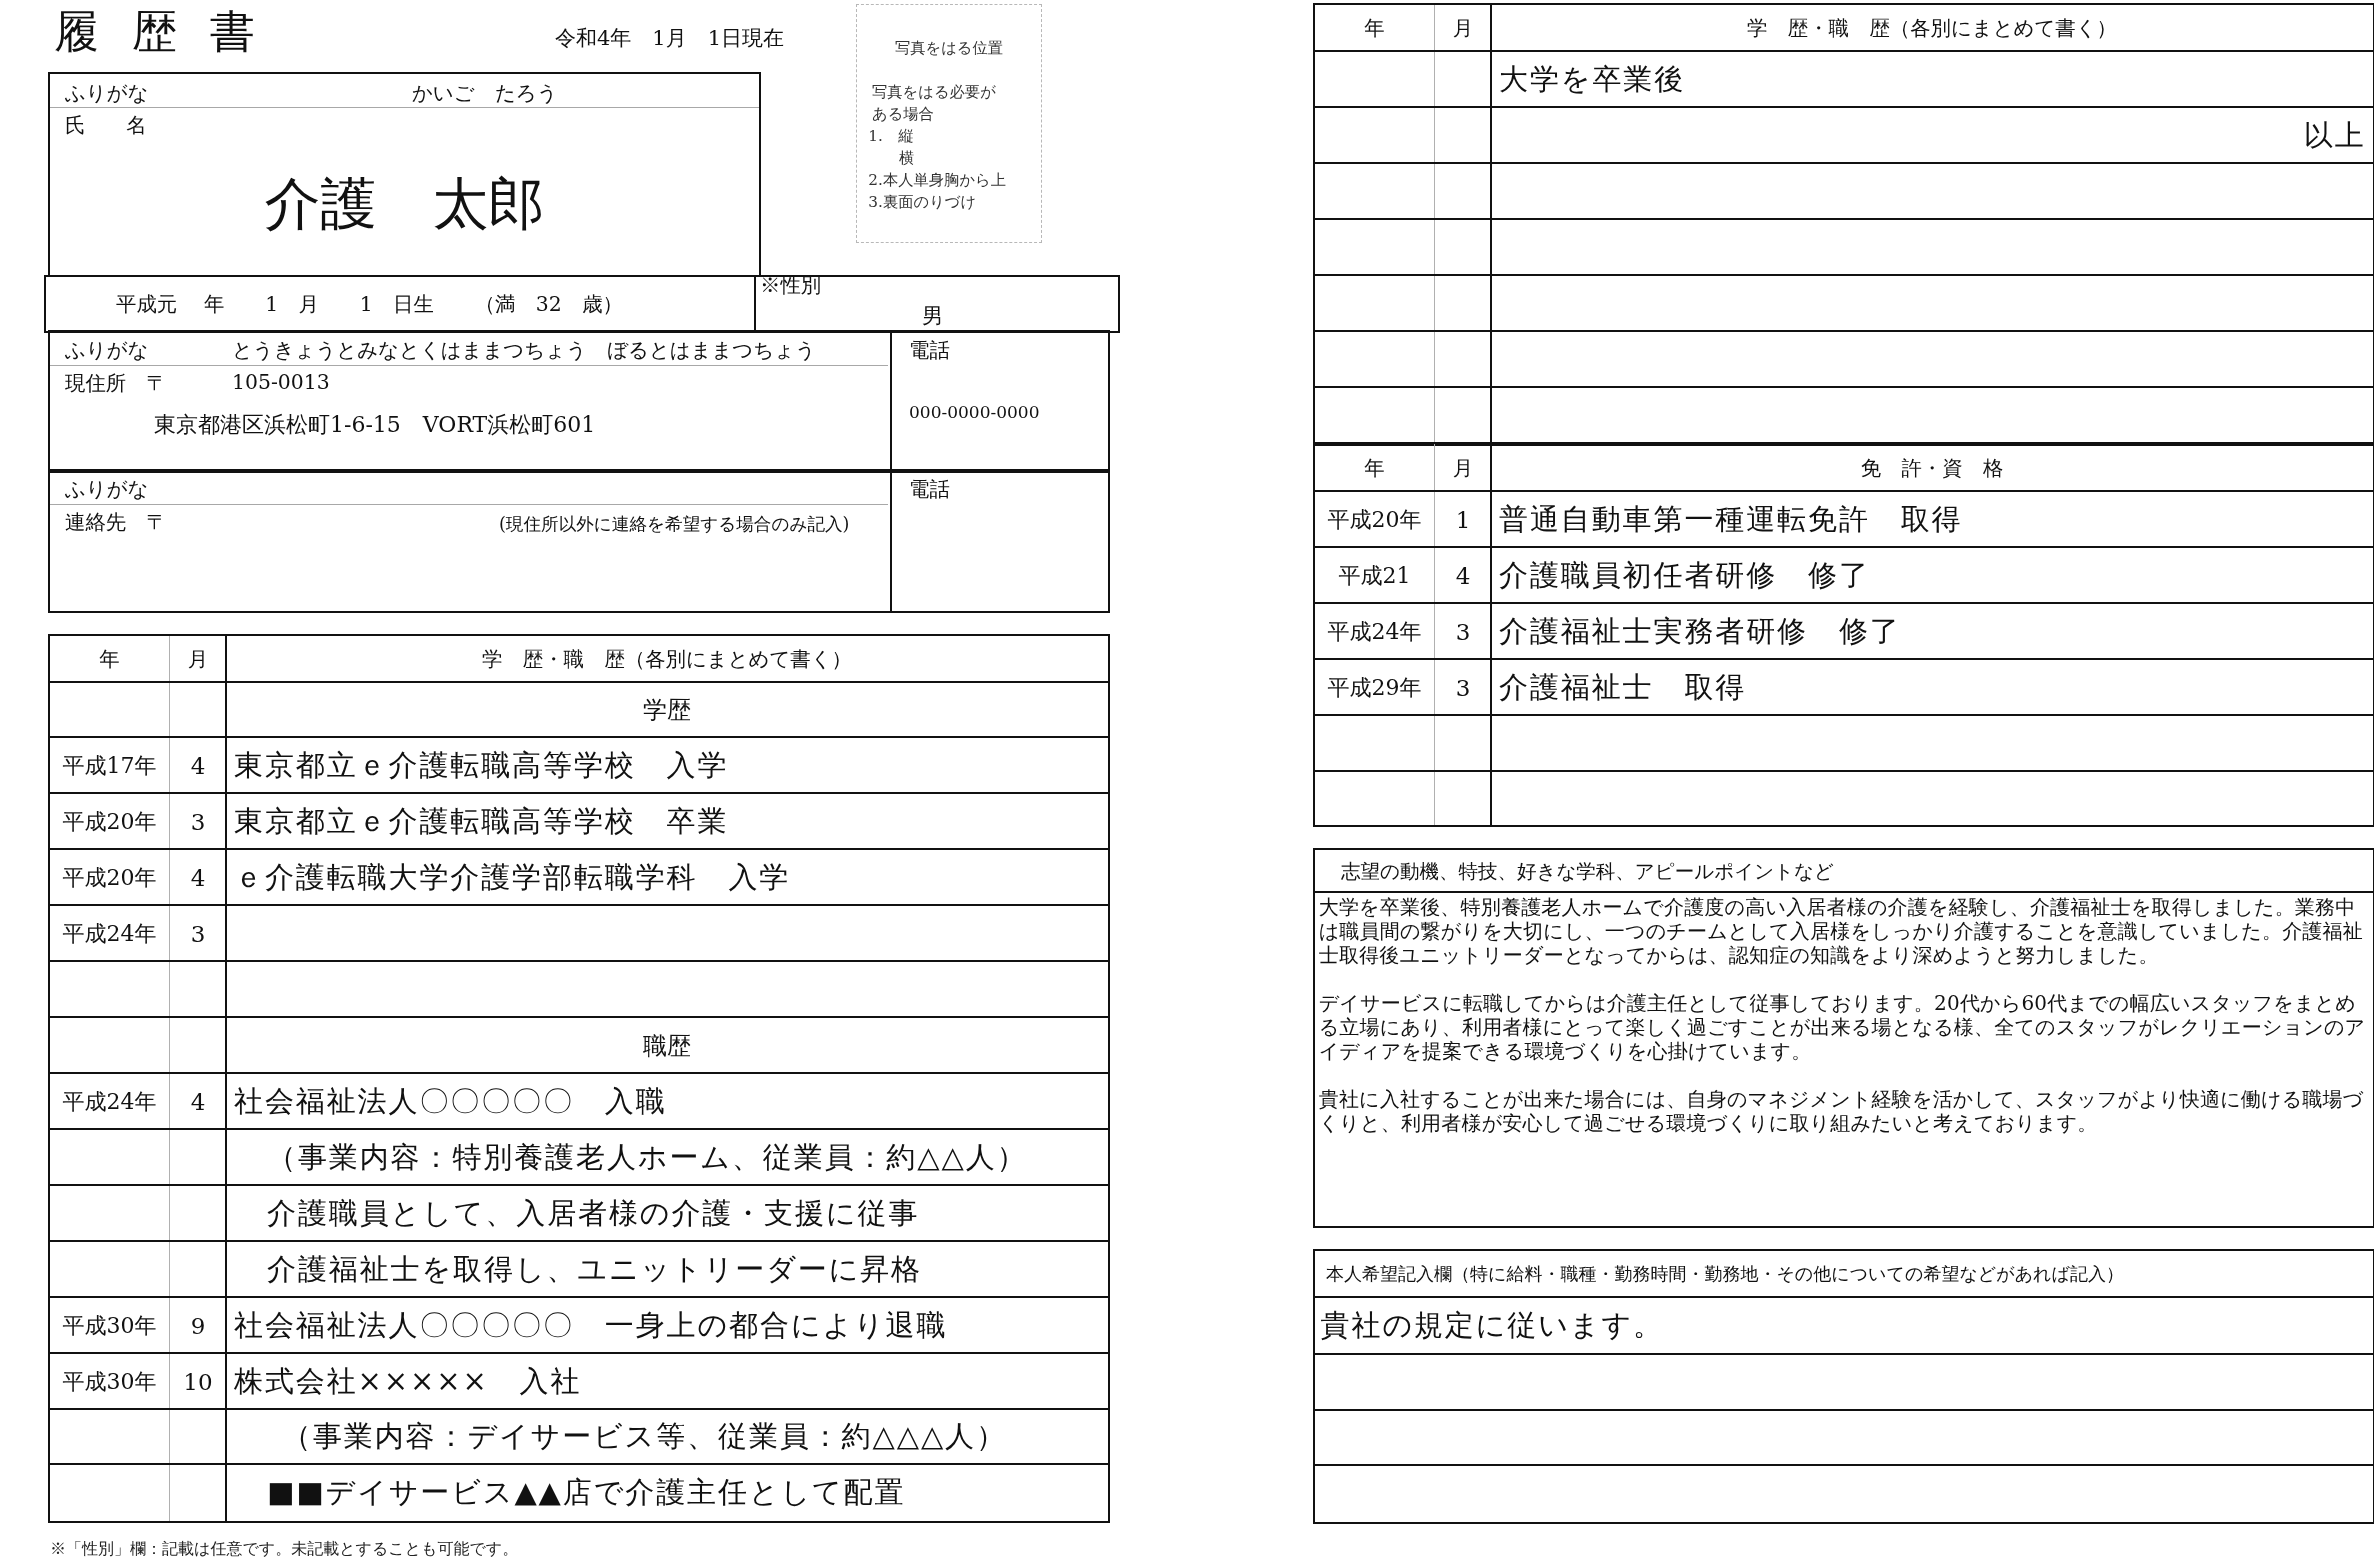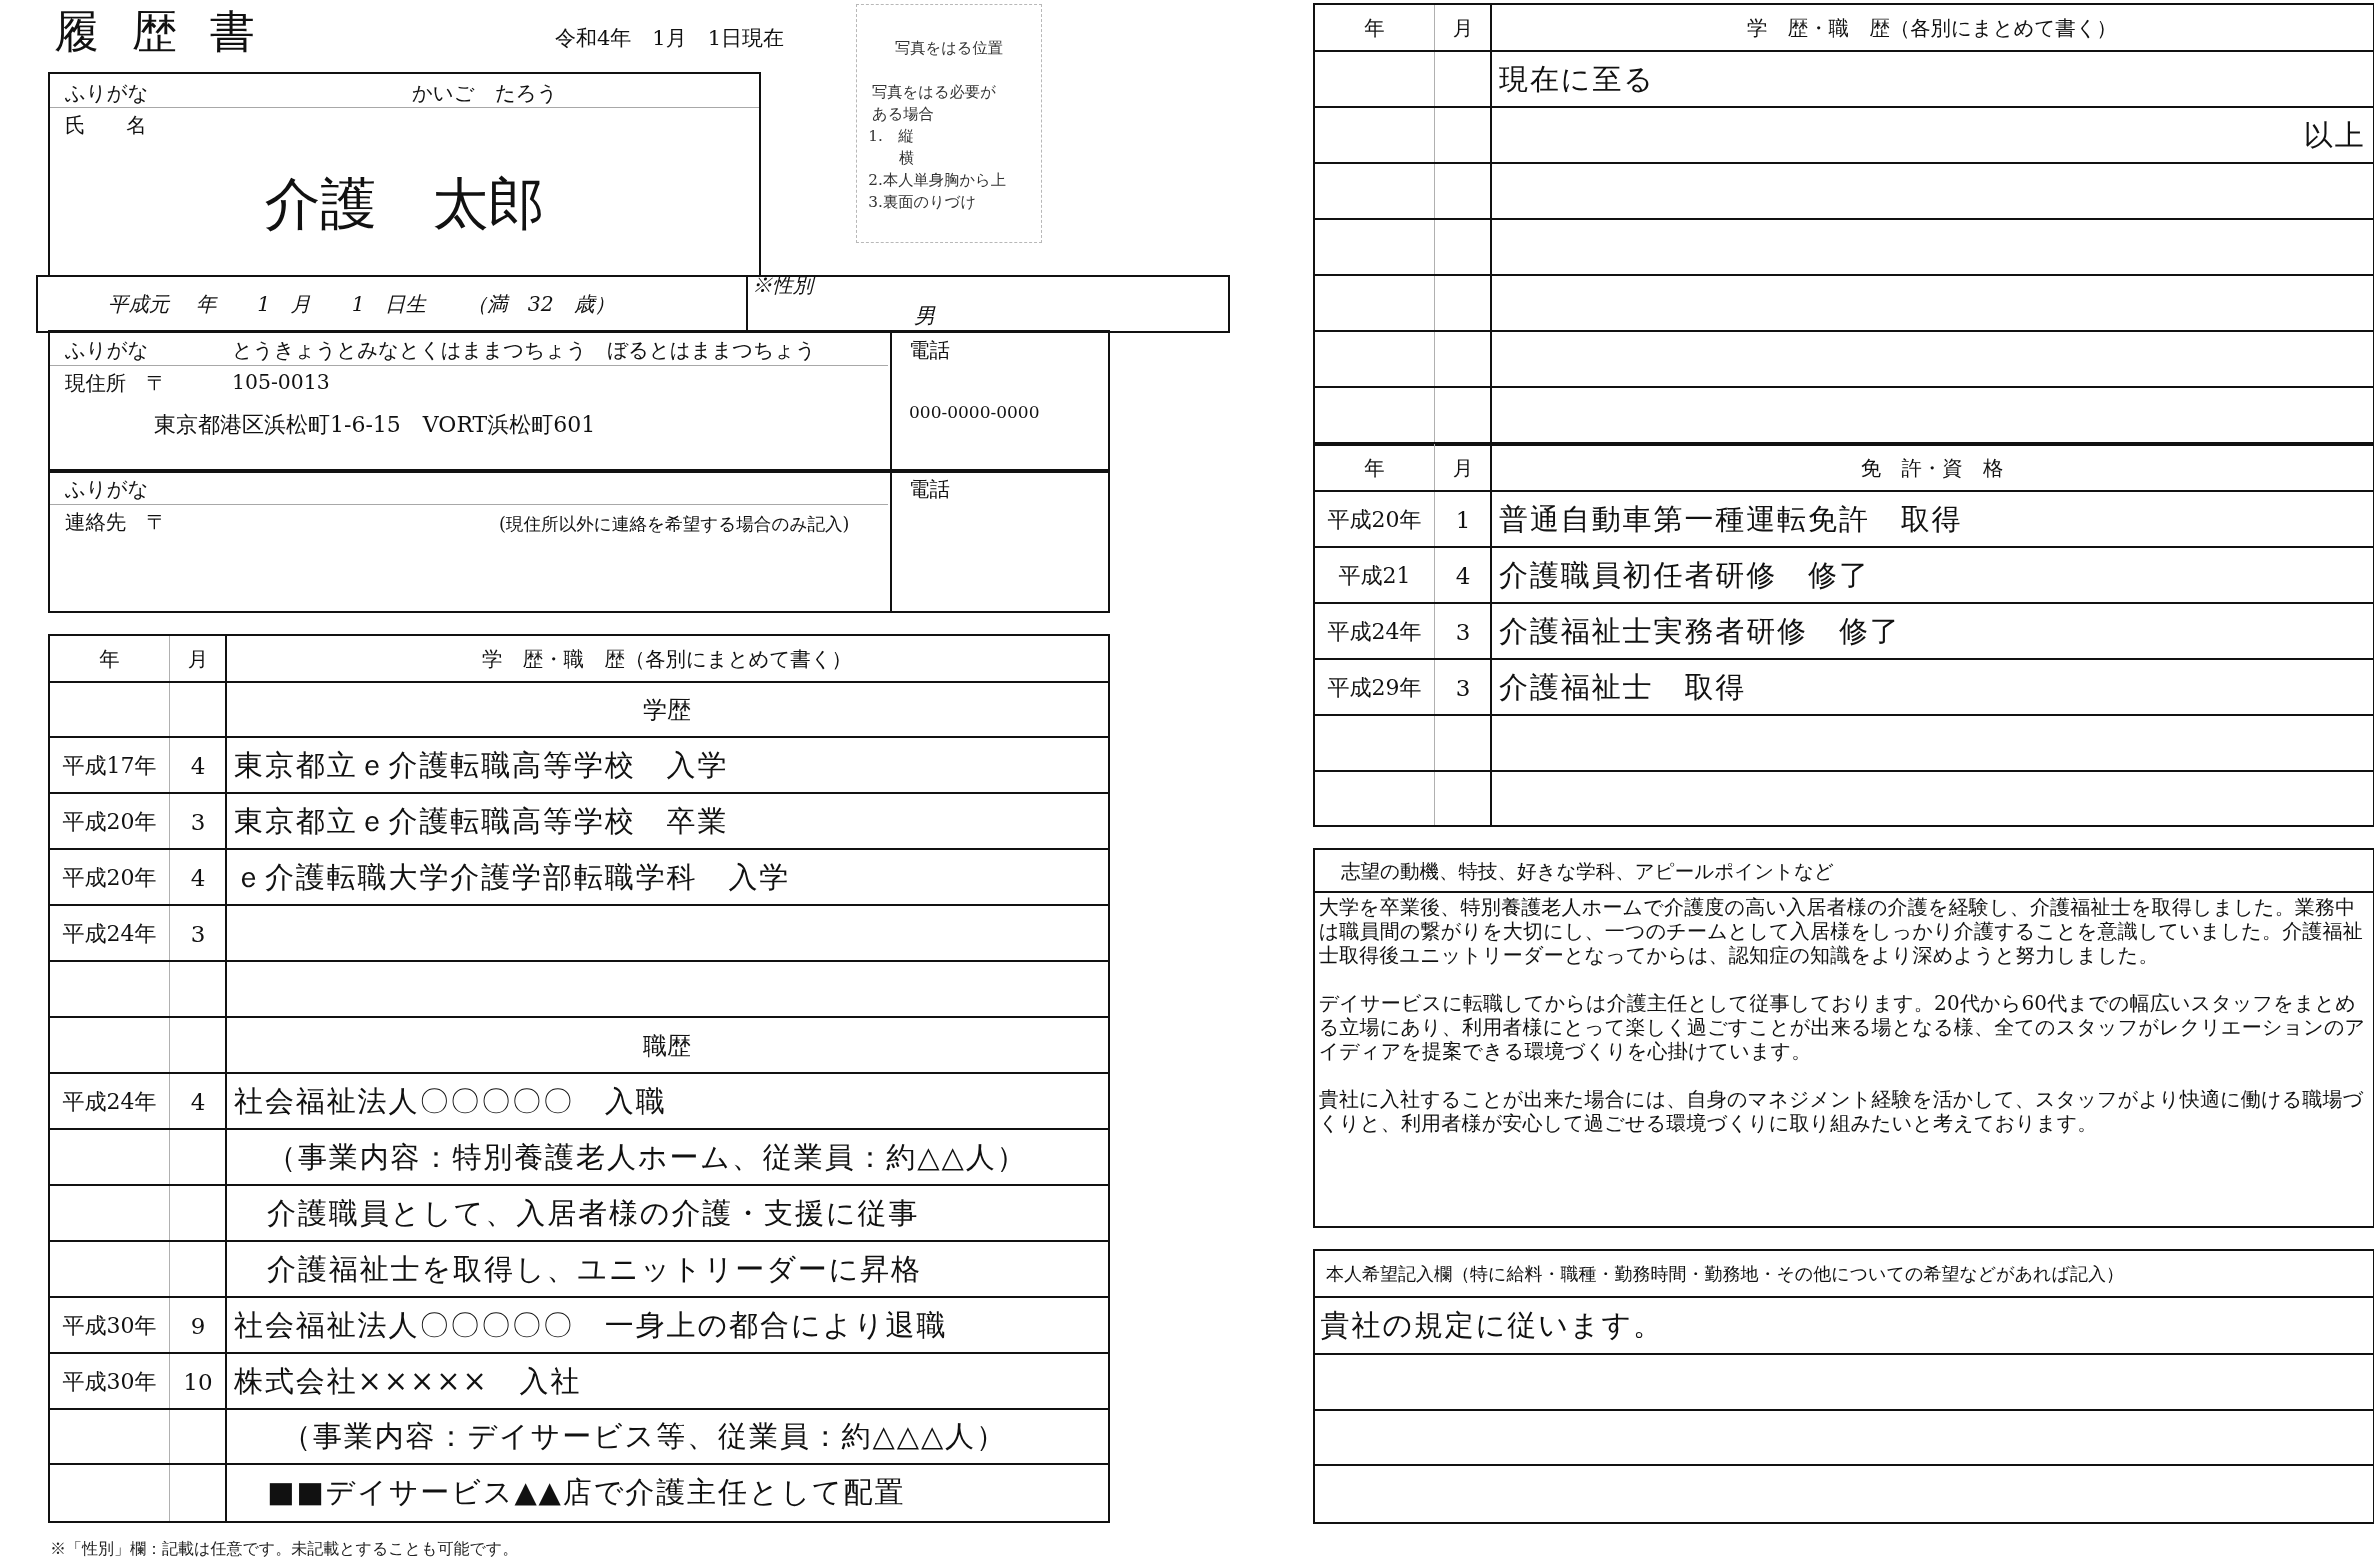--- a/index.html
+++ b/index.html
@@ -39,21 +39,21 @@
 </div>
 
 <div class="abs thick" style="left:48px; top:72px; width:713px; height:205px;">
   <div class="hthin" style="top:33px;"></div>
   <div class="lbl" style="left:15px; top:4.6px;">ふりがな</div>
   <div class="lbl" style="left:362px; top:4.6px;">かいご　たろう</div>
   <div class="lbl" style="left:15px; top:37px; white-space:pre;">氏　　名</div>
   <div class="abs" style="left:0; right:0; top:93px; text-align:center; font-size:56px; white-space:pre;">介護　太郎</div>
 </div>
 
-<div class="abs thick" style="left:36px; top:275px; width:1194px; height:58px;font-style:italic;">
+<div class="abs thick" style="left:44px; top:275px; width:1076px; height:58px;">
   <div class="vline" style="left:708px;"></div>
   <div class="cell" style="left:70px; top:0; bottom:0; font-size:20.4px; white-space:pre;">平成元　 年　　1　月　　1　日生　　（満　32　歳）</div>
   <div class="lbl" style="left:714px; top:-5.6px;">※性別</div>
   <div class="lbl" style="left:876px; top:24px; font-size:21.3px;">男</div>
 </div>
 
 <div class="abs thick" style="left:48px; top:330px; width:1062px; height:143px;">
   <div class="vline" style="left:840px;"></div>
   <div class="hthin" style="top:33px; right:220px;"></div>
   <div class="lbl" style="left:15px; top:3.7px;">ふりがな</div>
@@ -179,21 +179,21 @@
   <div class="vthin" style="left:119px;"></div>
   <div class="vline" style="left:175px;"></div>
   <div class="cell center" style="left:0; width:119px; top:0; height:46px; font-size:20.4px;">年</div>
   <div class="cell center" style="left:119px; width:58px; top:0; height:46px; font-size:20.4px;">月</div>
   <div class="cell center" style="left:176px; right:0; top:0; height:46px; font-size:20.4px;">学　歴・職　歴（各別にまとめて書く）</div>
   <div class="hline" style="top:45px;"></div>
   <div id="hist-right-rows">
       <div style="position: absolute; left: 0px; right: 0px; top: 47px; height: 56px;">
         <div class="cell center" style="left:0;width:119px;top:0;bottom:0;font-size:22px;"></div>
         <div class="cell center" style="left:119px;width:58px;top:0;bottom:0;font-size:23px;"></div>
-        <div class="cell big" style="left:184px;right:5.6px;top:0;bottom:0;">現在に至る</div>
+        <div class="cell big" style="left:184px;right:5.6px;top:0;bottom:0;">大学を卒業後</div>
         <div class="hline" style="top:54px;"></div>
       </div>
       <div style="position: absolute; left: 0px; right: 0px; top: 103px; height: 56px;">
         <div class="cell center" style="left:0;width:119px;top:0;bottom:0;font-size:22px;"></div>
         <div class="cell center" style="left:119px;width:58px;top:0;bottom:0;font-size:23px;"></div>
         <div class="cell right big" style="left:176px;right:7.4px;top:0;bottom:0;">以上</div>
         <div class="hline" style="top:54px;"></div>
       </div>
       <div style="position: absolute; left: 0px; right: 0px; top: 159px; height: 56px;">
         <div class="cell center" style="left:0;width:119px;top:0;bottom:0;font-size:22px;"></div>

